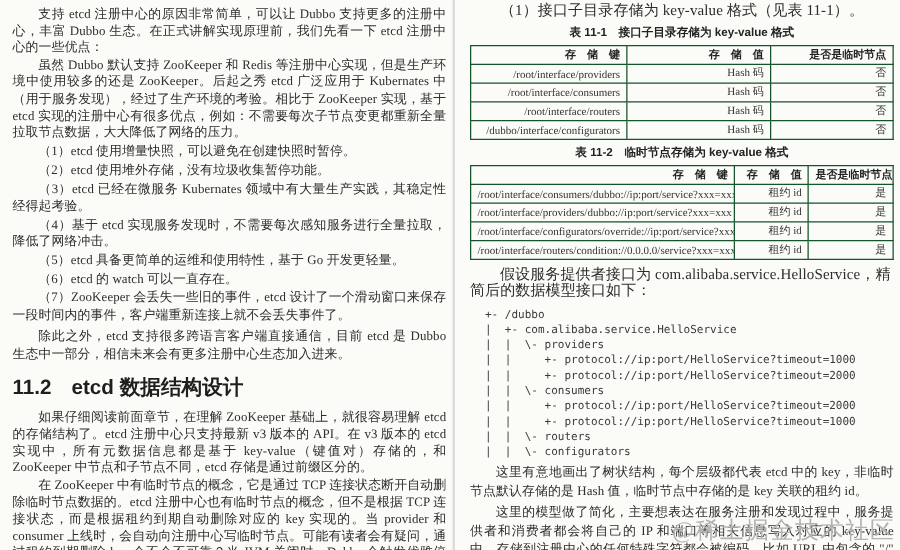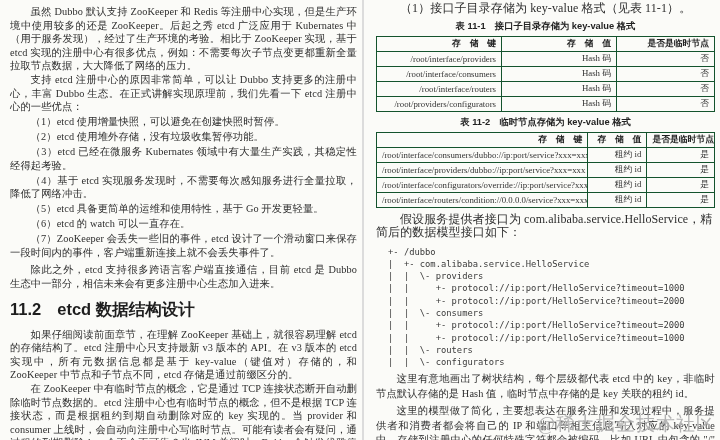--- a/index.html
+++ b/index.html
@@ -75,22 +75,22 @@
     font-family:"Liberation Serif", serif;
   }
   .mt4{margin-top:4px;} .mt5{margin-top:5px;}
 </style>
 </head>
 <body>
 
 <div class="page-divider"></div>
 
 <div class="left-col">
+  <p class="para">支持 etcd 注册中心的原因非常简单，可以让 Dubbo 支持更多的注册中心，丰富 Dubbo 生态。在正式讲解实现原理前，我们先看一下 etcd 注册中心的一些优点：</p>
   <p class="para">虽然 Dubbo 默认支持 ZooKeeper 和 Redis 等注册中心实现，但是生产环境中使用较多的还是 ZooKeeper。后起之秀 etcd 广泛应用于 Kubernates 中（用于服务发现），经过了生产环境的考验。相比于 ZooKeeper 实现，基于 etcd 实现的注册中心有很多优点，例如：不需要每次子节点变更都重新全量拉取节点数据，大大降低了网络的压力。</p>
-  <p class="para">支持 etcd 注册中心的原因非常简单，可以让 Dubbo 支持更多的注册中心，丰富 Dubbo 生态。在正式讲解实现原理前，我们先看一下 etcd 注册中心的一些优点：</p>
   <p class="list-item">（1）etcd 使用增量快照，可以避免在创建快照时暂停。</p>
   <p class="list-item">（2）etcd 使用堆外存储，没有垃圾收集暂停功能。</p>
   <p class="list-item">（3）etcd 已经在微服务 Kubernates 领域中有大量生产实践，其稳定性经得起考验。</p>
   <p class="list-item">（4）基于 etcd 实现服务发现时，不需要每次感知服务进行全量拉取，降低了网络冲击。</p>
   <p class="list-item">（5）etcd 具备更简单的运维和使用特性，基于 Go 开发更轻量。</p>
   <p class="list-item">（6）etcd 的 watch 可以一直存在。</p>
   <p class="list-item">（7）ZooKeeper 会丢失一些旧的事件，etcd 设计了一个滑动窗口来保存一段时间内的事件，客户端重新连接上就不会丢失事件了。</p>
   <p class="para mt4">除此之外，etcd 支持很多跨语言客户端直接通信，目前 etcd 是 Dubbo 生态中一部分，相信未来会有更多注册中心生态加入进来。</p>
 
   <div class="section-heading">
@@ -128,21 +128,21 @@
       <td>/root/interface/consumers</td>
       <td>Hash 码</td>
       <td>否</td>
     </tr>
     <tr>
       <td>/root/interface/routers</td>
       <td>Hash 码</td>
       <td>否</td>
     </tr>
     <tr>
-      <td>/root/providers/configurators</td>
+      <td>/dubbo/interface/configurators</td>
       <td>Hash 码</td>
       <td>否</td>
     </tr>
   </tbody>
     </table>
 
 
   <div class="tbl-caption">表 11-2　临时节点存储为 key-value 格式</div>
   <table class="data-table" id="tbl2">
     <colgroup>

